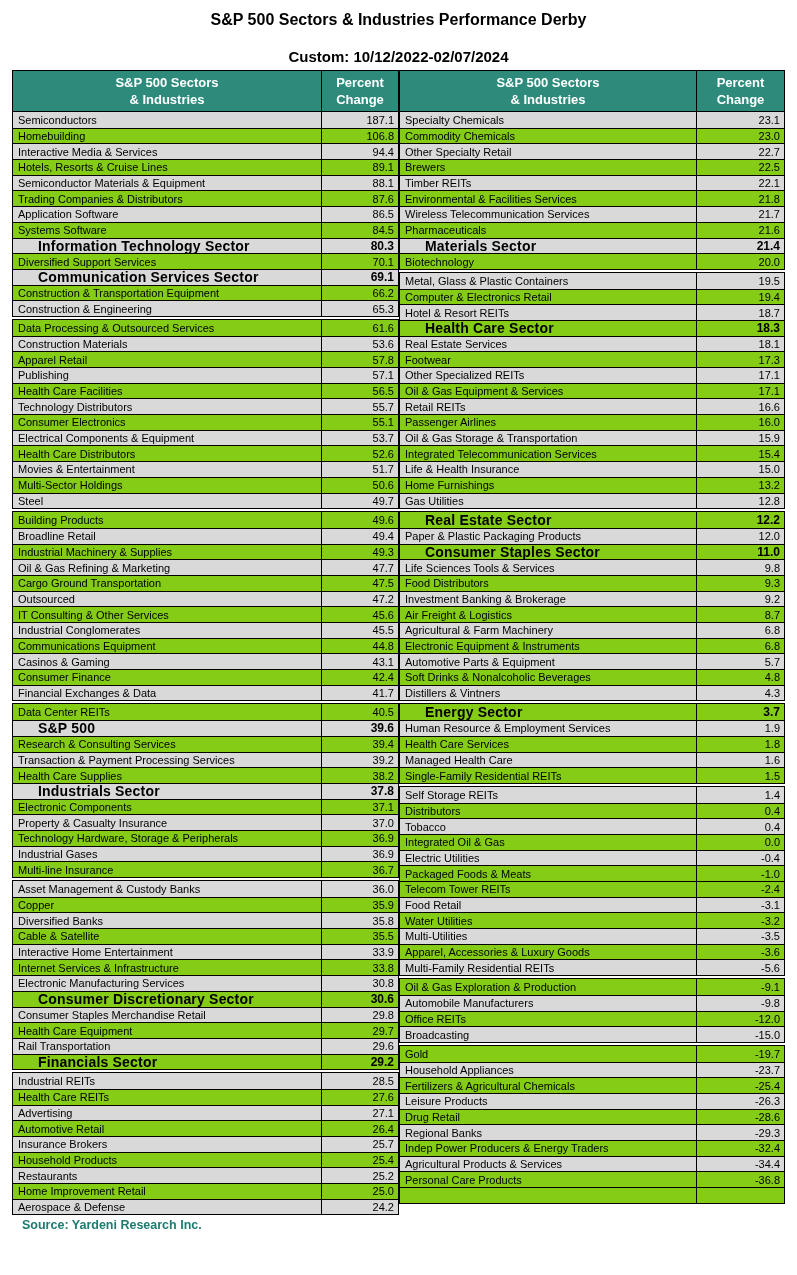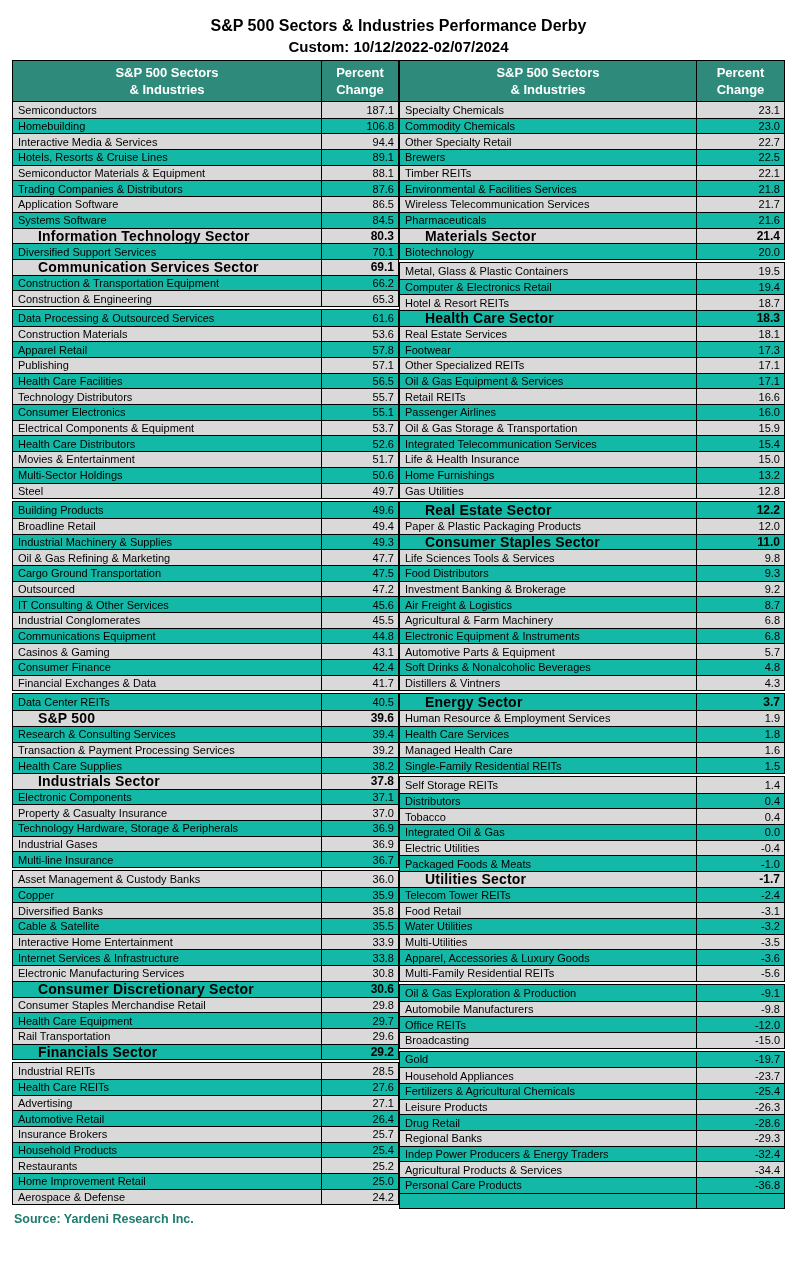--- a/index.html
+++ b/index.html
@@ -9,49 +9,49 @@
     --border:#000000;
   }
   *{box-sizing:border-box;}
   html,body{margin:0;padding:0;}
   body{
     width:797px;height:1275px;background:#fff;
     font-family:"Liberation Sans",sans-serif;color:#000;
     overflow:hidden;
   }
   .page{position:relative;width:797px;height:1275px;}
-  .titles{padding-top:16px;text-align:center;}
+  .titles{padding-top:10px;text-align:center;}
   .title{font-size:16px;font-weight:bold;line-height:19px;}
-  .subtitle{font-size:15px;font-weight:bold;line-height:19px;margin-top:2px;}
+  .subtitle{font-size:15px;font-weight:bold;line-height:19px;margin-top:18px;}
   .tables{display:flex;justify-content:space-between;padding:0 12px;margin-top:4px;}
   .tcol{display:flex;flex-direction:column;}
   .tcol.left{width:387px;}
   .tcol.right{width:386px;}
   .thead{
     display:flex;background:var(--header-bg);color:#fff;font-weight:bold;
     border:1px solid var(--border);text-align:center;font-size:13px;line-height:17px;
   }
   .thead .hname{padding:3px 0;border-right:1px solid var(--border);}
   .tcol.left .hname{width:309px;}
   .tcol.right .hname{width:297px;}
   .thead .hval{flex:1;padding:3px 0;}
-  .tblock{border:1px solid var(--border);margin-top:2px;background:#14b8a6;}
+  .tblock{border:1px solid var(--border);margin-top:2px;background:#84cc16;}
   .tblock:first-of-type{margin-top:0;border-top:none;}
   .trow{display:flex;height:15.7px;align-items:center;border-top:1px solid var(--border);}
   .trow:first-child{border-top:none;}
   .trow.shaded{background:var(--shade);}
   .cell{height:100%;display:flex;align-items:center;overflow:hidden;white-space:nowrap;}
   .cell.name{font-size:11px;padding-left:5px;border-right:1px solid var(--border);}
   .tcol.left .cell.name{width:309px;}
   .tcol.right .cell.name{width:297px;}
   .cell.value{flex:1;font-size:11px;justify-content:flex-end;padding-right:4px;}
   .trow.sector .cell.name{font-size:14px;font-weight:bold;padding-left:25px;letter-spacing:0.2px;}
   .trow.sector .cell.value{font-size:12px;font-weight:bold;}
   .source{
-    margin:3px 0 0 14px;font-size:12.5px;font-weight:bold;color:var(--source);
+    margin:3px 0 0 22px;font-size:12.5px;font-weight:bold;color:var(--source);
   }
 </style>
 </head>
 <body>
 
 <div class="page">
 
   <div class="titles">
     <div class="title">S&amp;P 500 Sectors &amp; Industries Performance Derby</div>
     <div class="subtitle">Custom: 10/12/2022-02/07/2024</div>
@@ -568,24 +568,20 @@
               <div class="cell value">0.0</div>
             </div>
             <div class="trow shaded">
               <div class="cell name">Electric Utilities</div>
               <div class="cell value">-0.4</div>
             </div>
             <div class="trow">
               <div class="cell name">Packaged Foods &amp; Meats</div>
               <div class="cell value">-1.0</div>
             </div>
-            <div class="trow shaded sector">
-              <div class="cell name">Utilities Sector</div>
-              <div class="cell value">-1.7</div>
-            </div>
             <div class="trow">
               <div class="cell name">Telecom Tower REITs</div>
               <div class="cell value">-2.4</div>
             </div>
             <div class="trow shaded">
               <div class="cell name">Food Retail</div>
               <div class="cell value">-3.1</div>
             </div>
             <div class="trow">
               <div class="cell name">Water Utilities</div>

